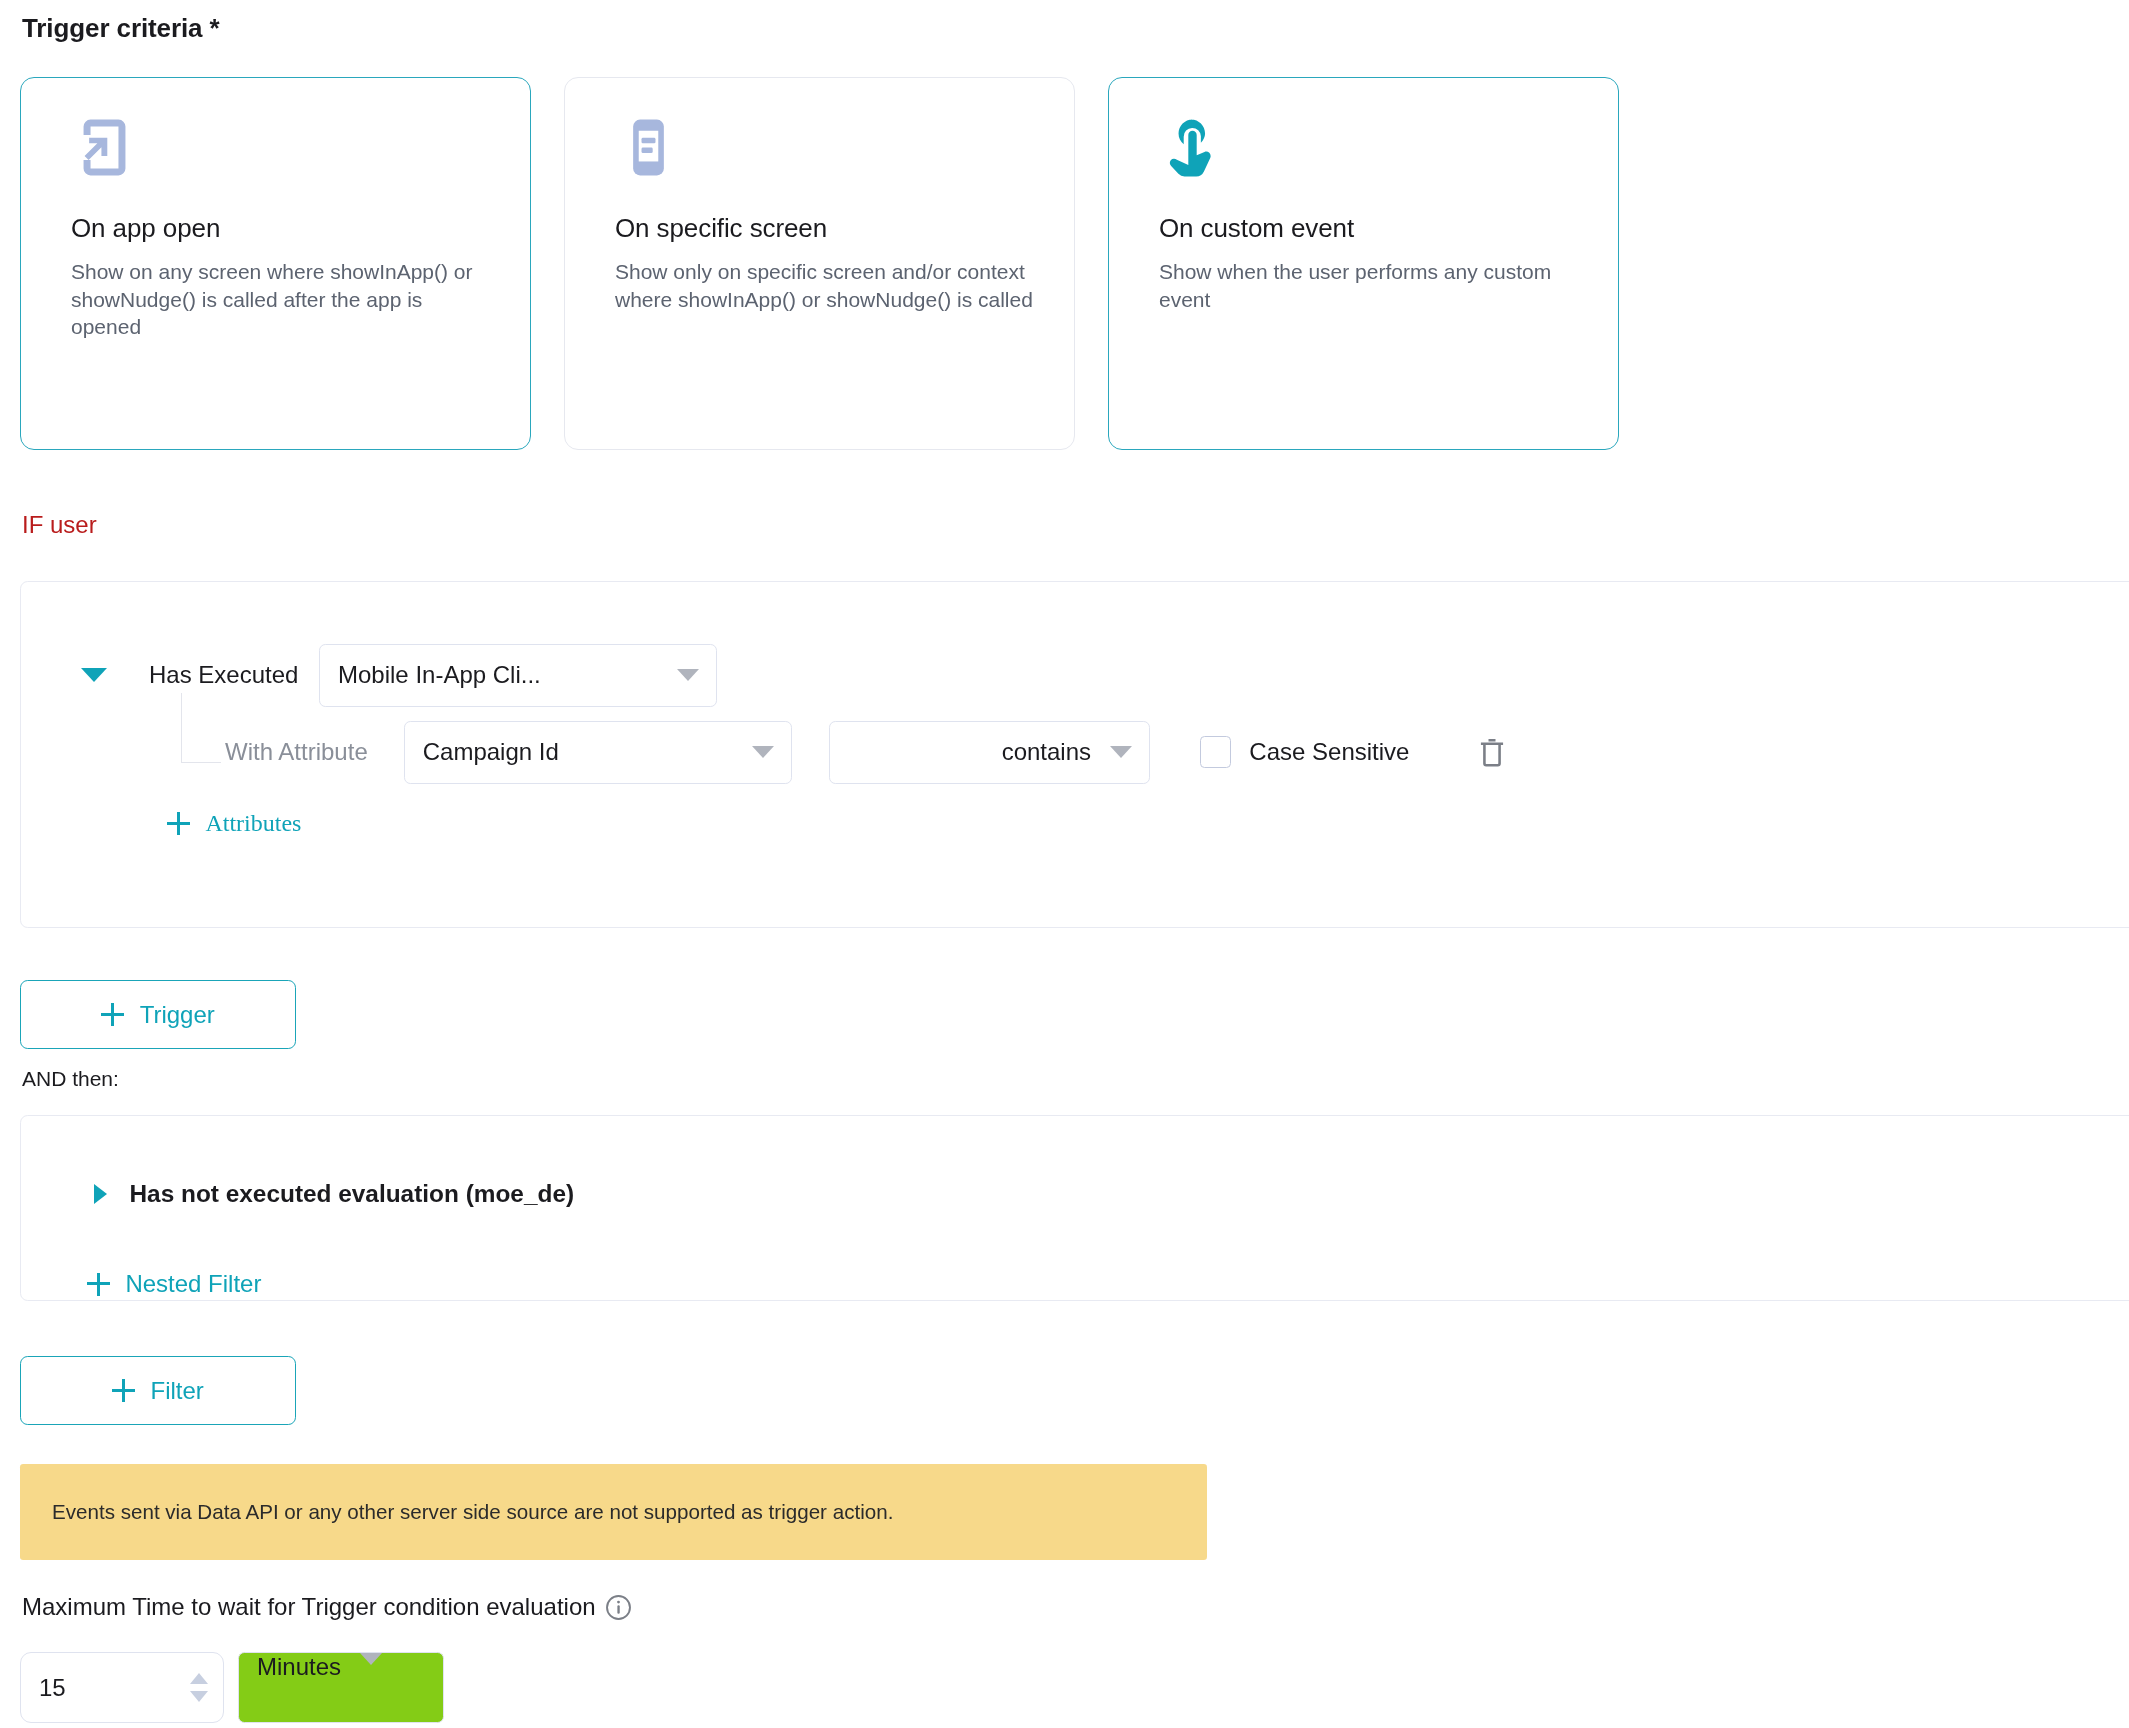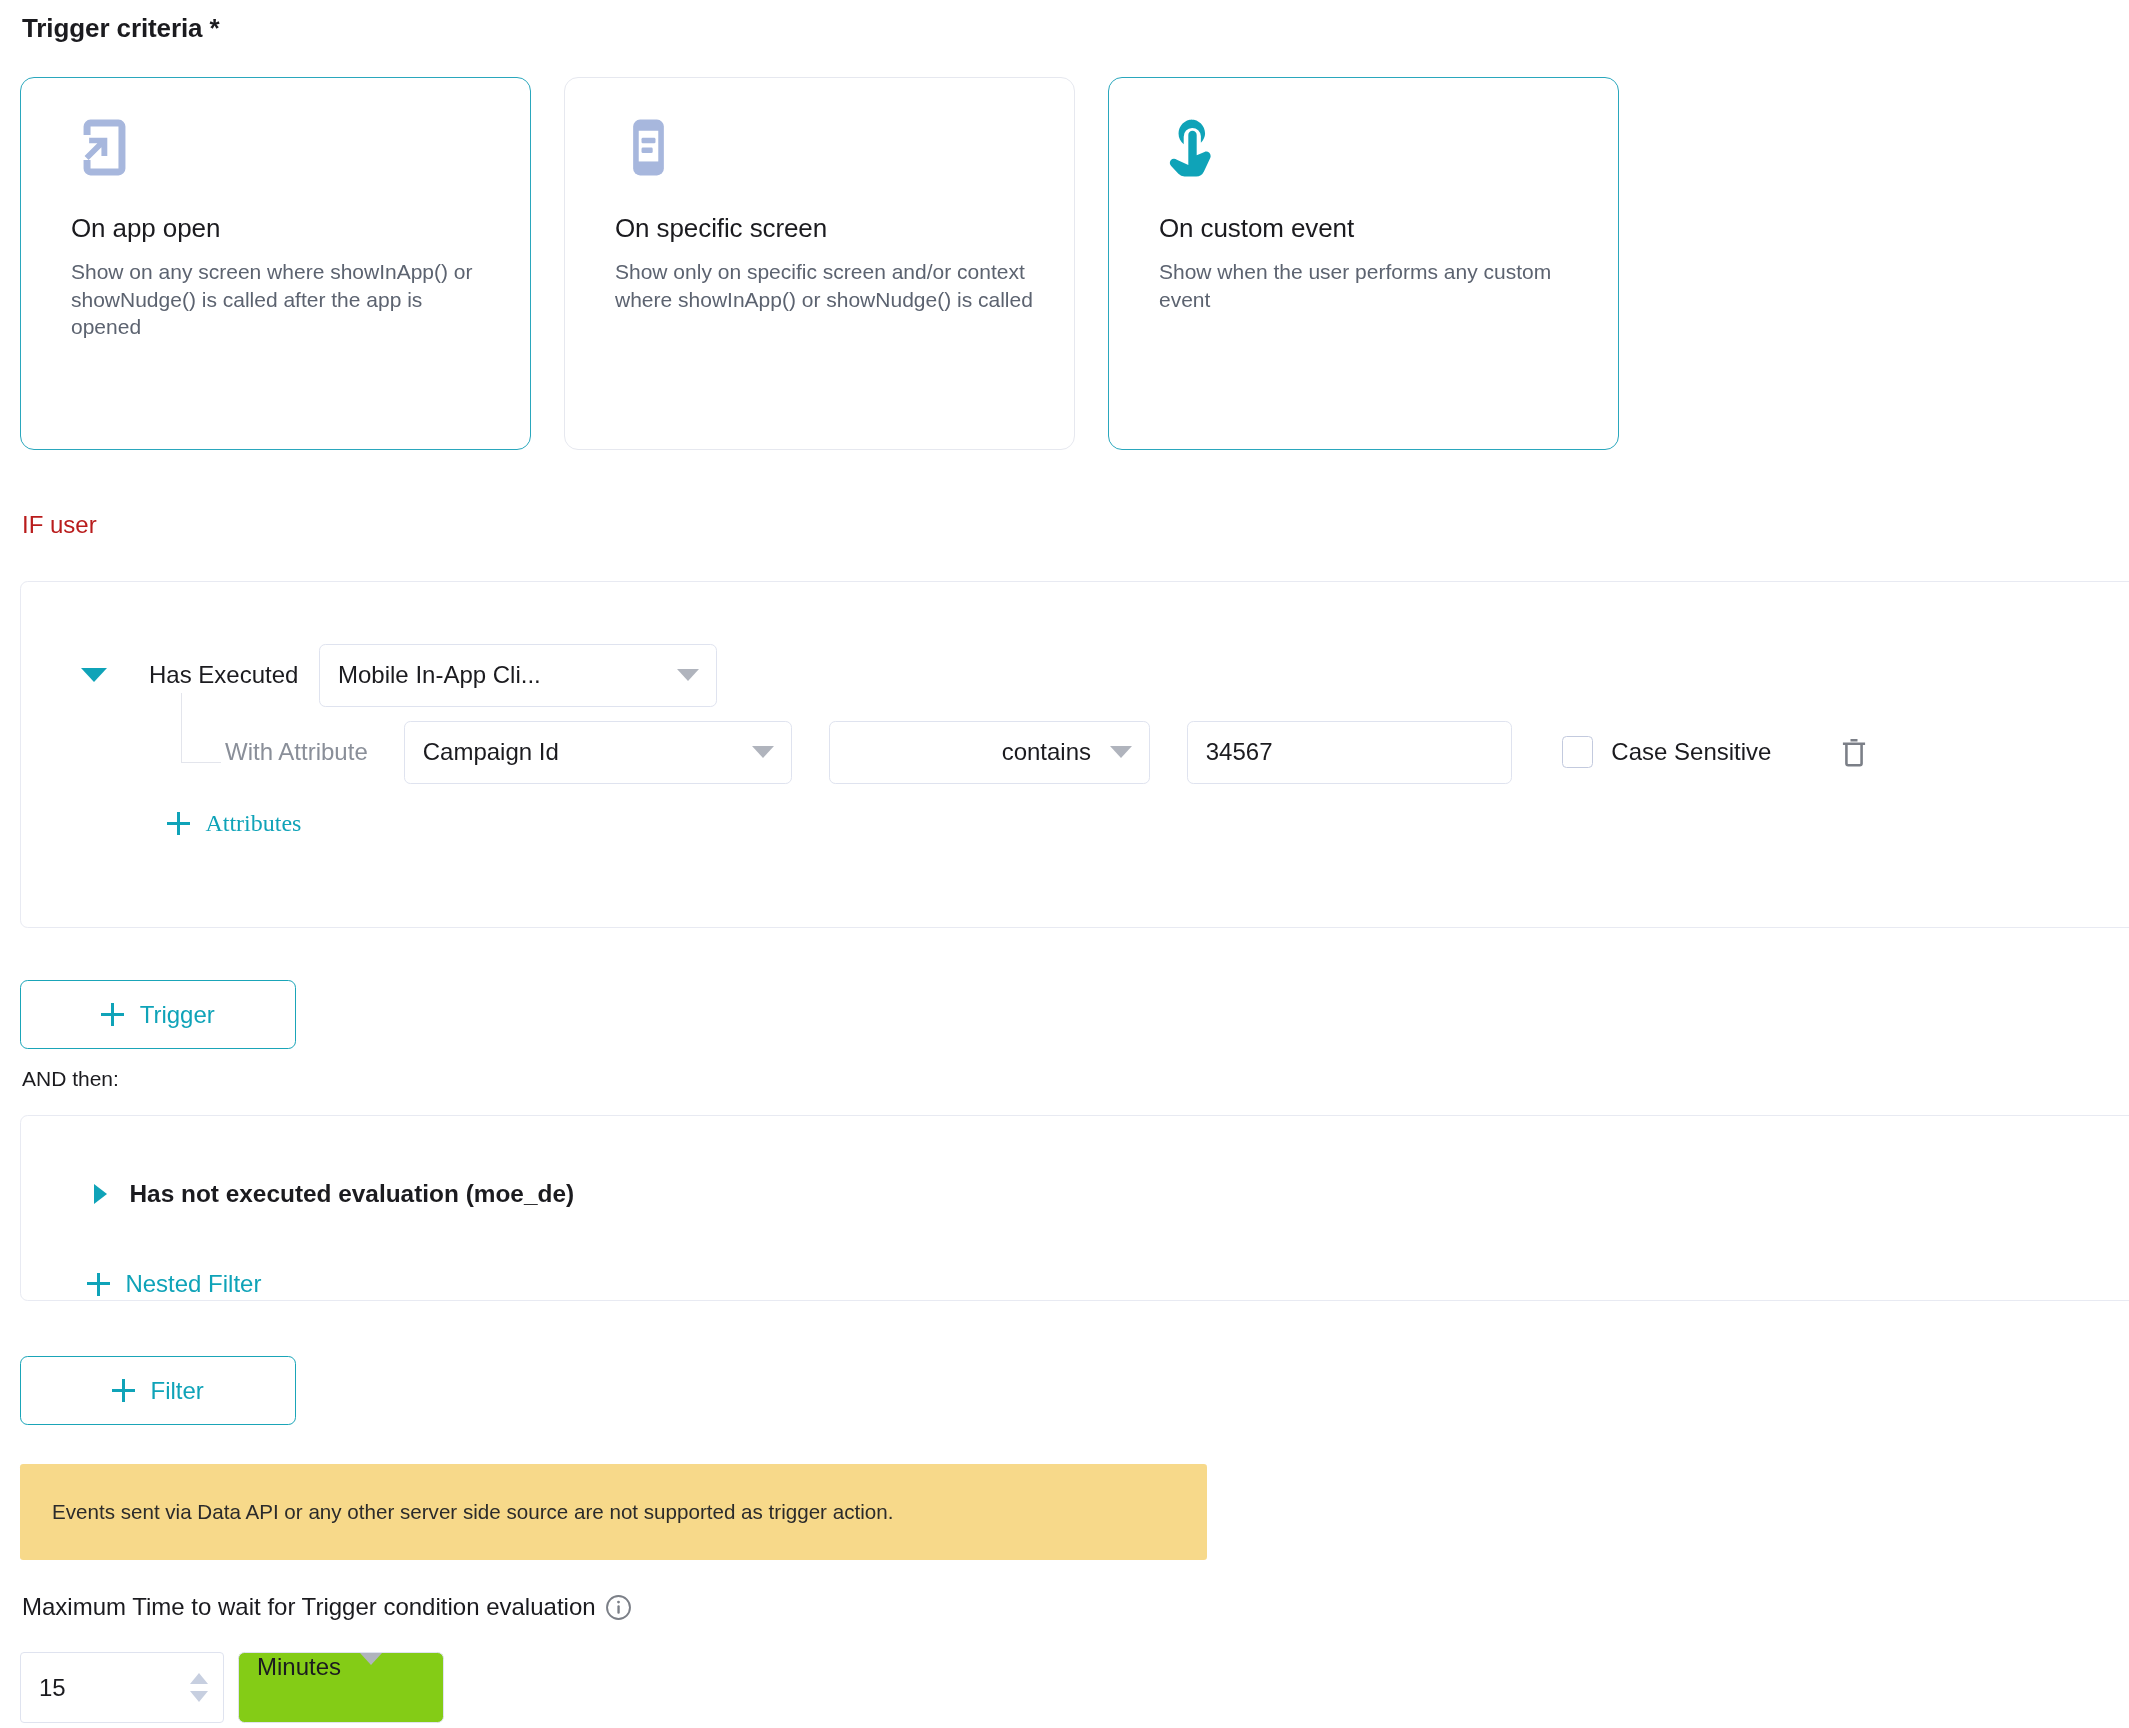--- a/index.html
+++ b/index.html
@@ -338,21 +338,21 @@
     top: 1652px;
     display: flex;
     align-items: center;
     gap: 14px;
   }
   .numbox {
     box-sizing: border-box;
     width: 204px;
     height: 71px;
     border: 1.3px solid #dfe3ef;
-    border-radius: 4px;
+    border-radius: 11px;
     background: #fff;
     display: flex;
     align-items: center;
     justify-content: space-between;
     padding: 0 15.4px 0 18px;
     font-size: 24px;
     color: #1b1b1f;
     gap: 18px;
   }
   .spinner {
@@ -450,23 +450,20 @@
 
     <div class="attr-row">
       <div class="attr-label">With Attribute</div>
       <div class="sel" style="width:388px;">
         <span class="val">Campaign Id</span>
         <span class="tri"></span>
       </div>
       <div class="sel" style="width:321px; margin-left:37px;justify-content:flex-end;">
         <span class="val">contains</span>
         <span class="tri"></span>
-      </div>
-      <div class="txtin" style="width:325px; margin-left:37px;">
-        <span>34567</span>
       </div>
       <div style="display:flex; align-items:center; margin-left:50px;">
         <span class="chk"></span>
         <span class="chk-label">Case Sensitive</span>
       </div>
       <div class="trash">
         <svg viewBox="0 0 24 26" width="28" height="31" aria-hidden="true">
           <path fill="none" stroke="#7b7f87" stroke-width="2.2" d="M9 2.5h6M2.5 5.5h19M5.5 5.5h13v17a1.5 1.5 0 0 1-1.5 1.5H7a1.5 1.5 0 0 1-1.5-1.5z"></path>
         </svg>
       </div>

